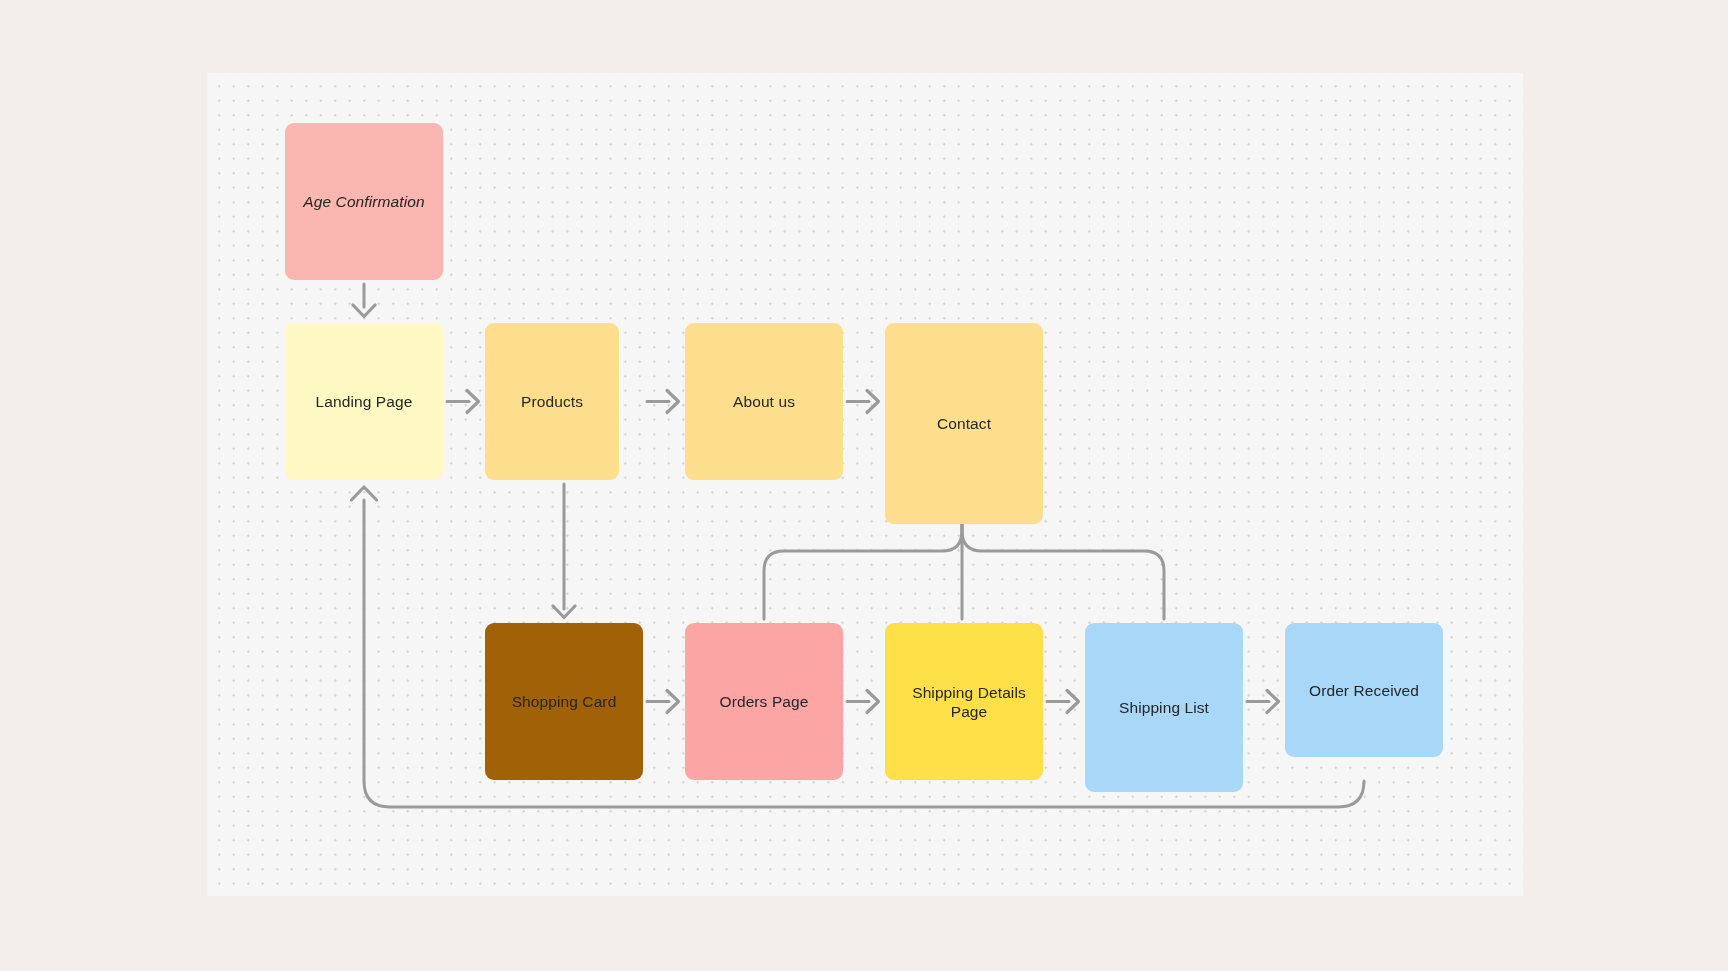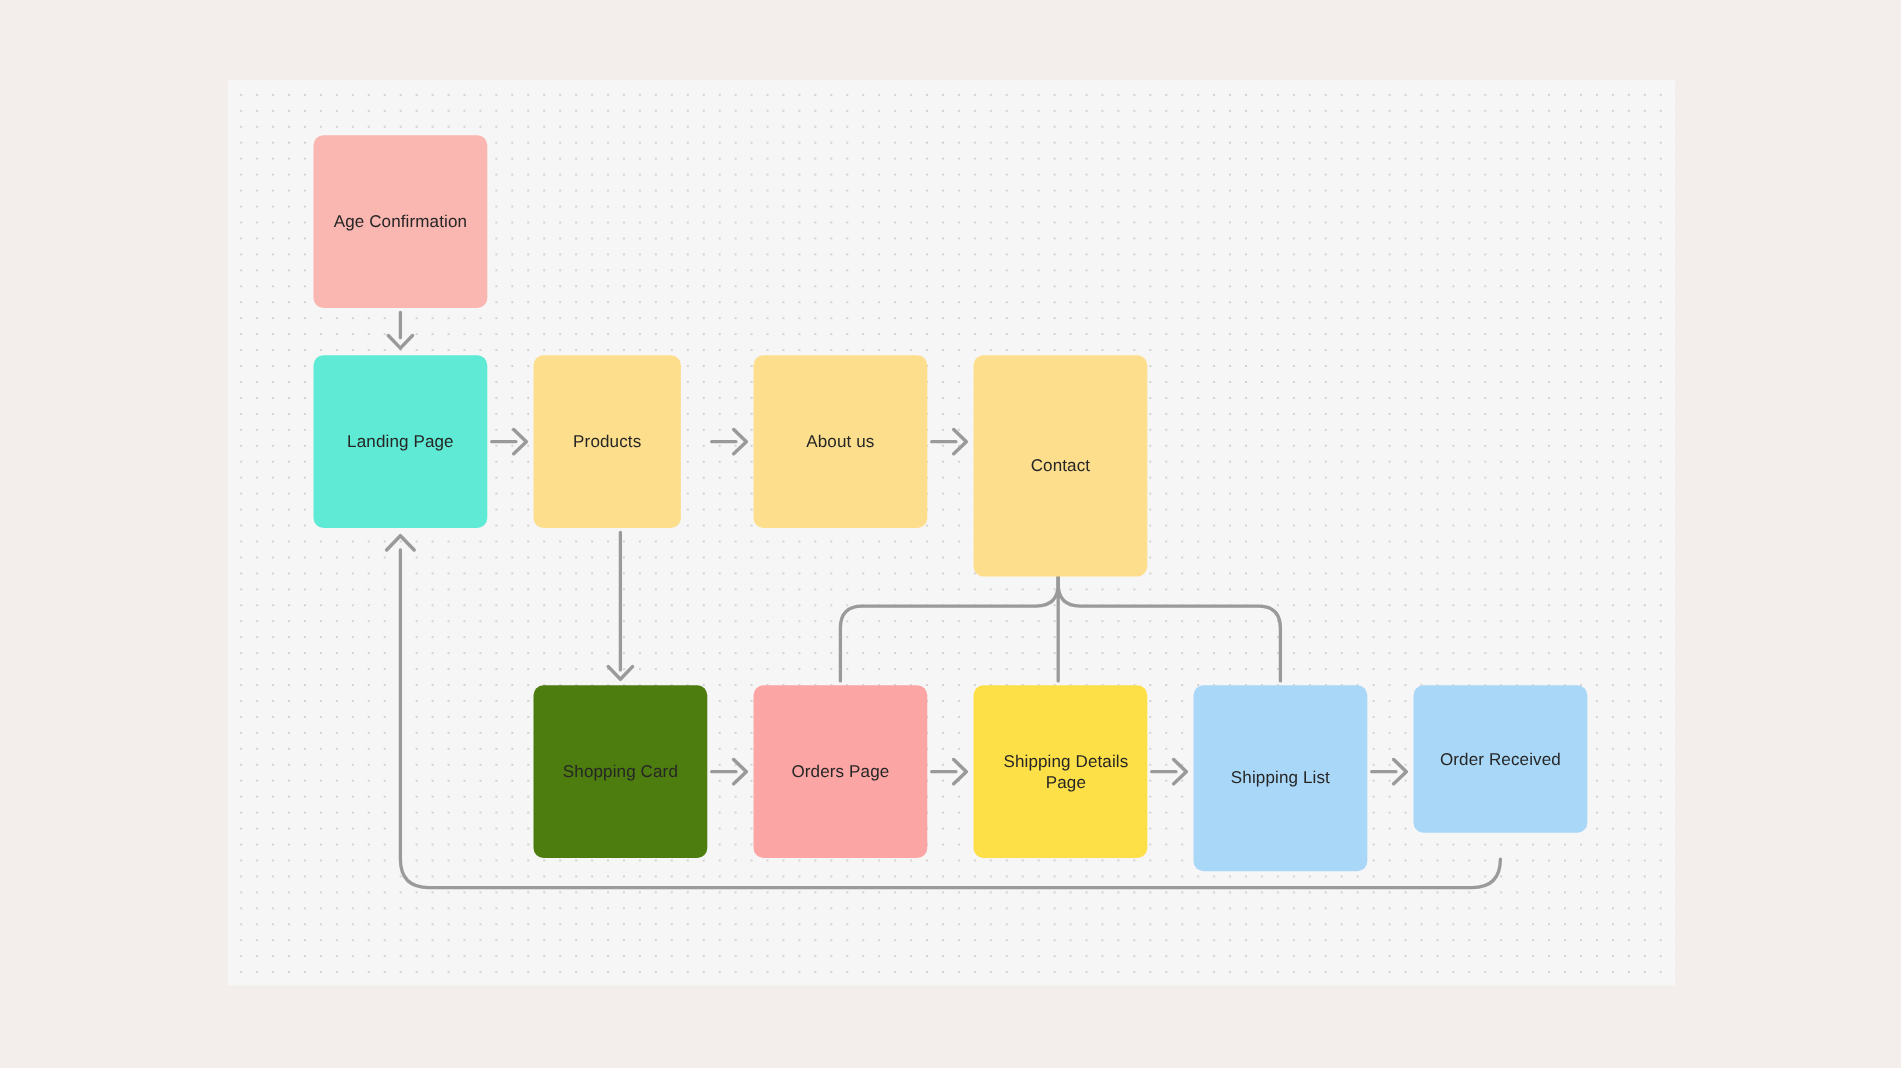--- a/index.html
+++ b/index.html
@@ -110,36 +110,36 @@
     <path class="edge" d="M 1164 619 L 1164 571 Q 1164 551 1144 551 L 982 551 Q 962 551 962 531 L 962 503"></path>
 
     <path class="edge" d="M 962 619 L 962 500"></path>
     <path class="arrowhead" d="M 949.5 500 L 962 487 L 974.5 500"></path>
 
     <path class="edge" d="M 1364 781 L 1364 781 Q 1364 807 1338 807 L 390 807 Q 364 807 364 781 L 364 500"></path>
     <path class="arrowhead" d="M 351.5 500 L 364 487 L 376.5 500"></path>
   </svg>
 
   <div id="nodes">
-      <div class="node" style="left: 285px; top: 123px; width: 158px; height: 157px; background: rgb(250, 182, 176);">
+      <div class="node" style="left: 285px; top: 123px; width: 158px; height: 157px; background: rgb(250, 182, 176); font-style: italic;">
         <span>Age Confirmation</span>
       </div>
-      <div class="node" style="left: 285px; top: 323px; width: 158px; height: 157px; background: #5eead4;">
+      <div class="node" style="left: 285px; top: 323px; width: 158px; height: 157px; background: #fef9c3;">
         <span>Landing Page</span>
       </div>
       <div class="node" style="left: 485px; top: 323px; width: 134px; height: 157px; background: rgb(252, 222, 141);">
         <span>Products</span>
       </div>
       <div class="node" style="left: 685px; top: 323px; width: 158px; height: 157px; background: rgb(252, 222, 141);">
         <span>About us</span>
       </div>
       <div class="node" style="left: 885px; top: 323px; width: 158px; height: 201px; background: rgb(252, 222, 141);">
         <span>Contact</span>
       </div>
-      <div class="node" style="left: 485px; top: 623px; width: 158px; height: 157px; background: #4d7c0f; text-align: right;">
+      <div class="node" style="left: 485px; top: 623px; width: 158px; height: 157px; background: #a16207; text-align: right;">
         <span>Shopping Card</span>
       </div>
       <div class="node" style="left: 685px; top: 623px; width: 158px; height: 157px; background: #fca5a5;">
         <span>Orders Page</span>
       </div>
       <div class="node" style="left: 885px; top: 623px; width: 158px; height: 157px; background: #fde047; padding-left: 27px;">
         <span>Shipping Details Page</span>
       </div>
       <div class="node" style="left: 1085px; top: 623px; width: 158px; height: 169px; background: rgb(169, 215, 248);">
         <span>Shipping List</span>

